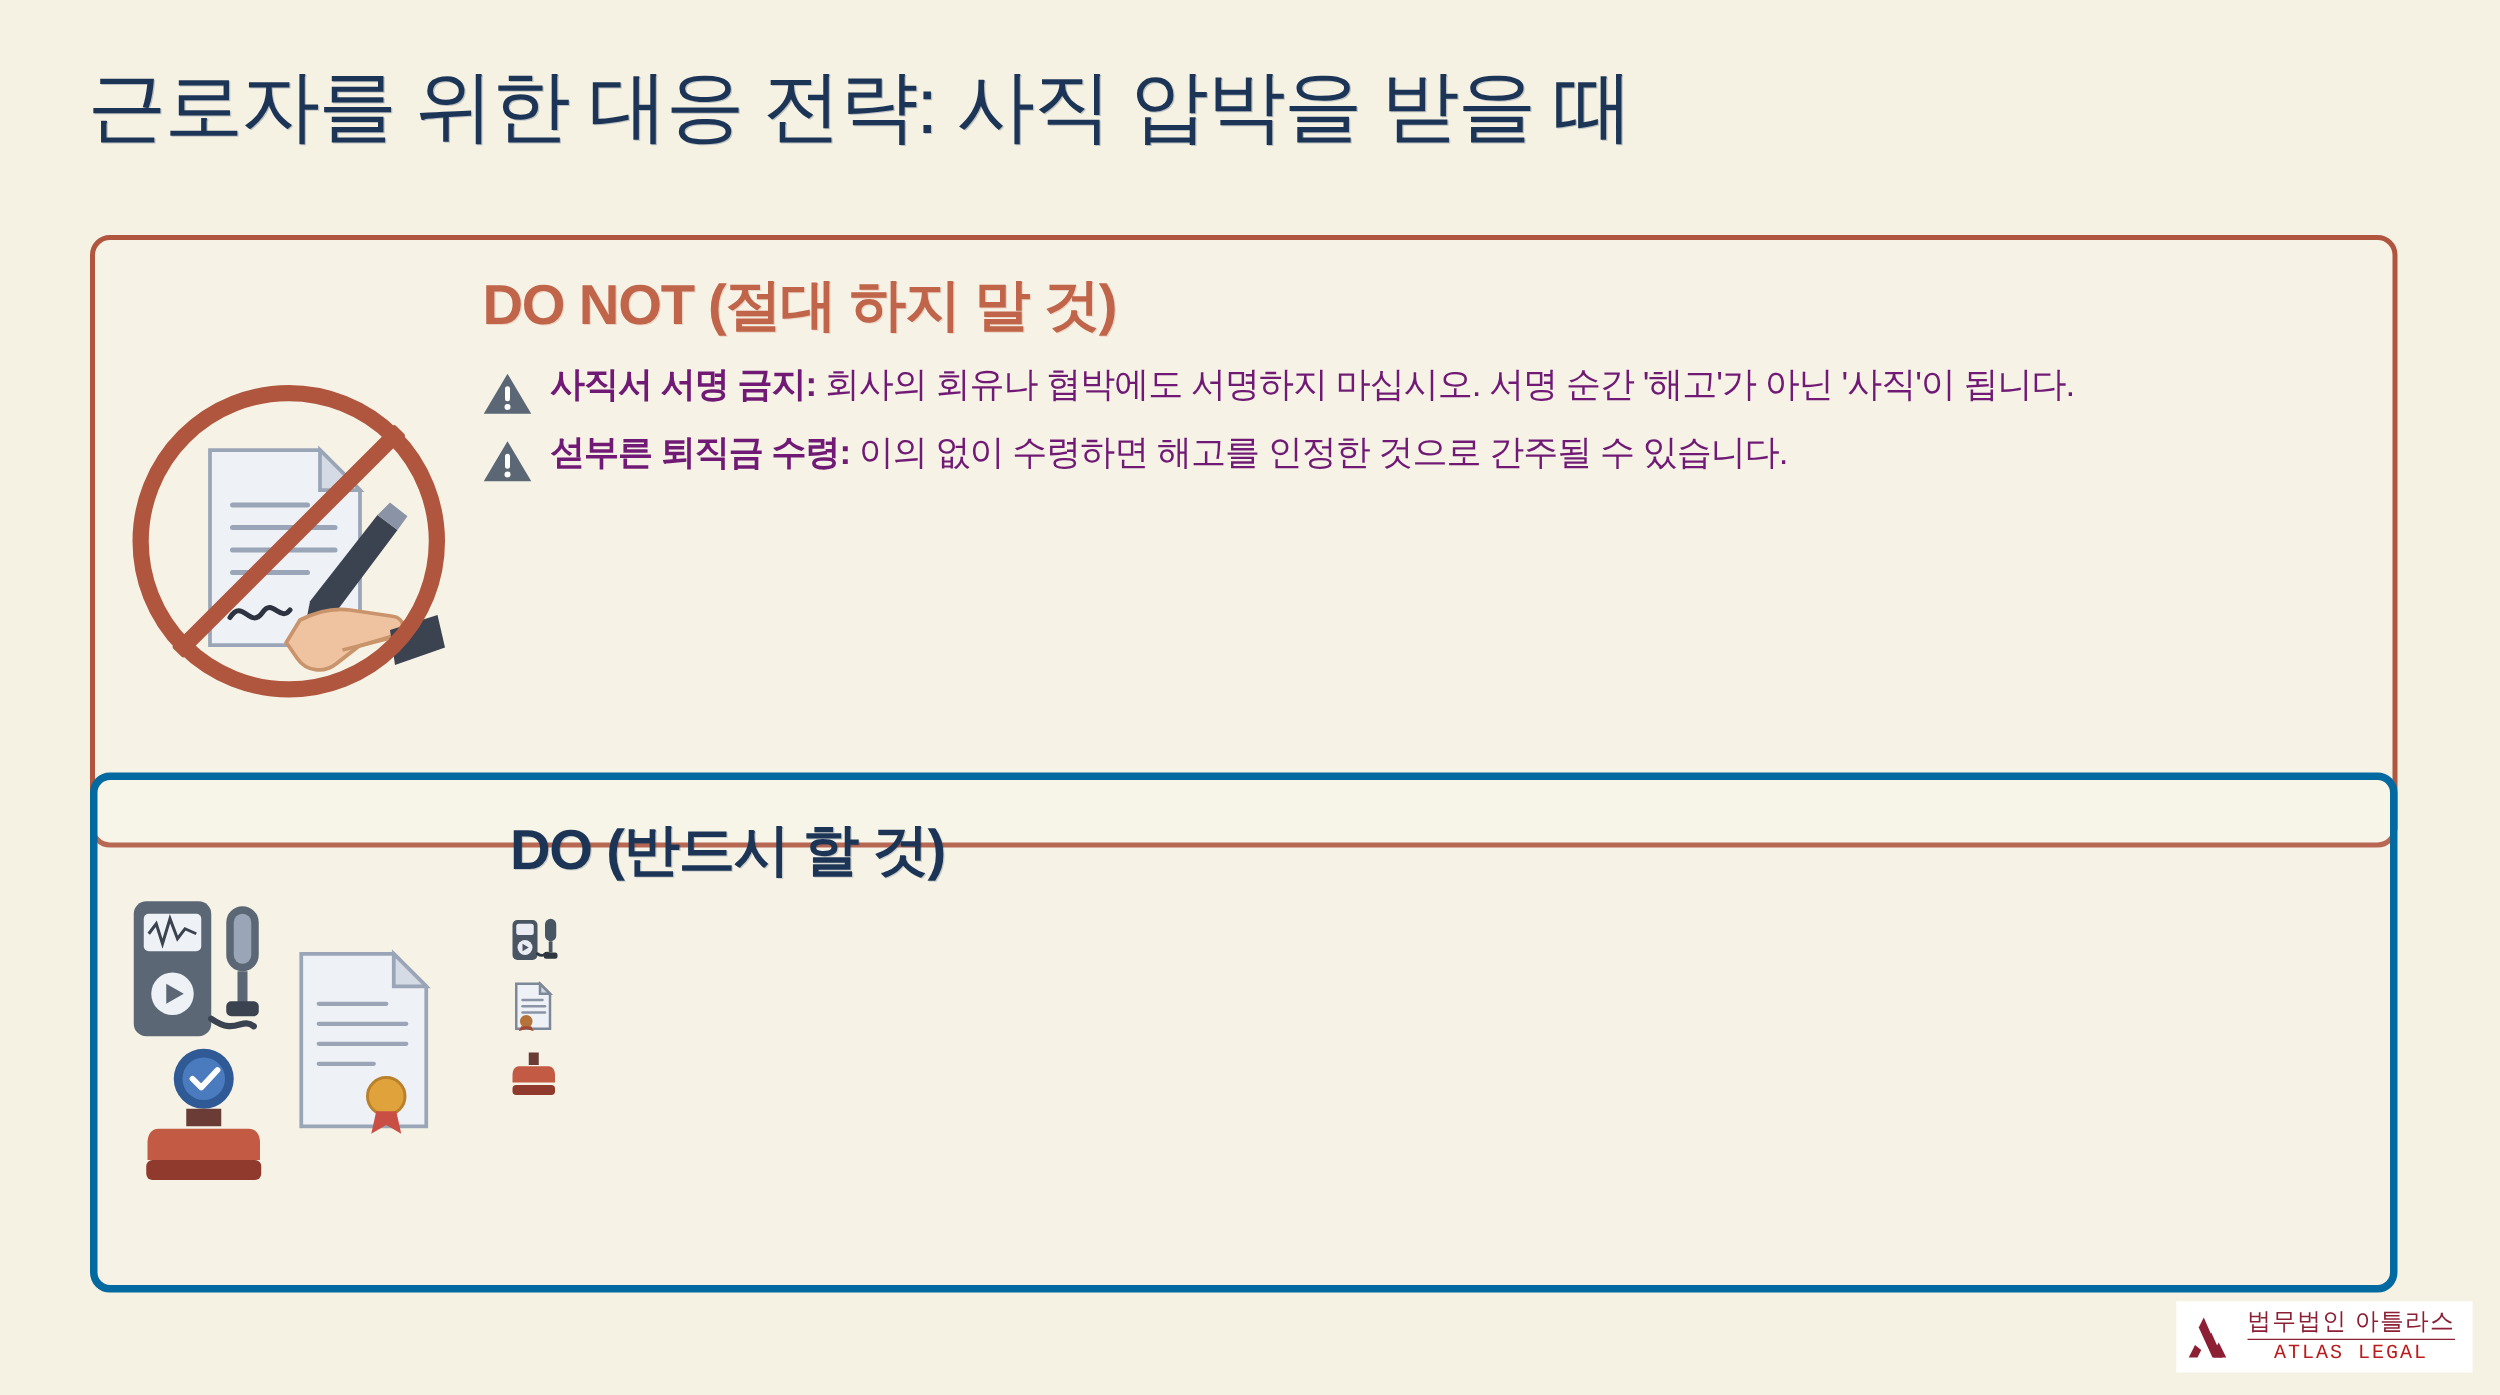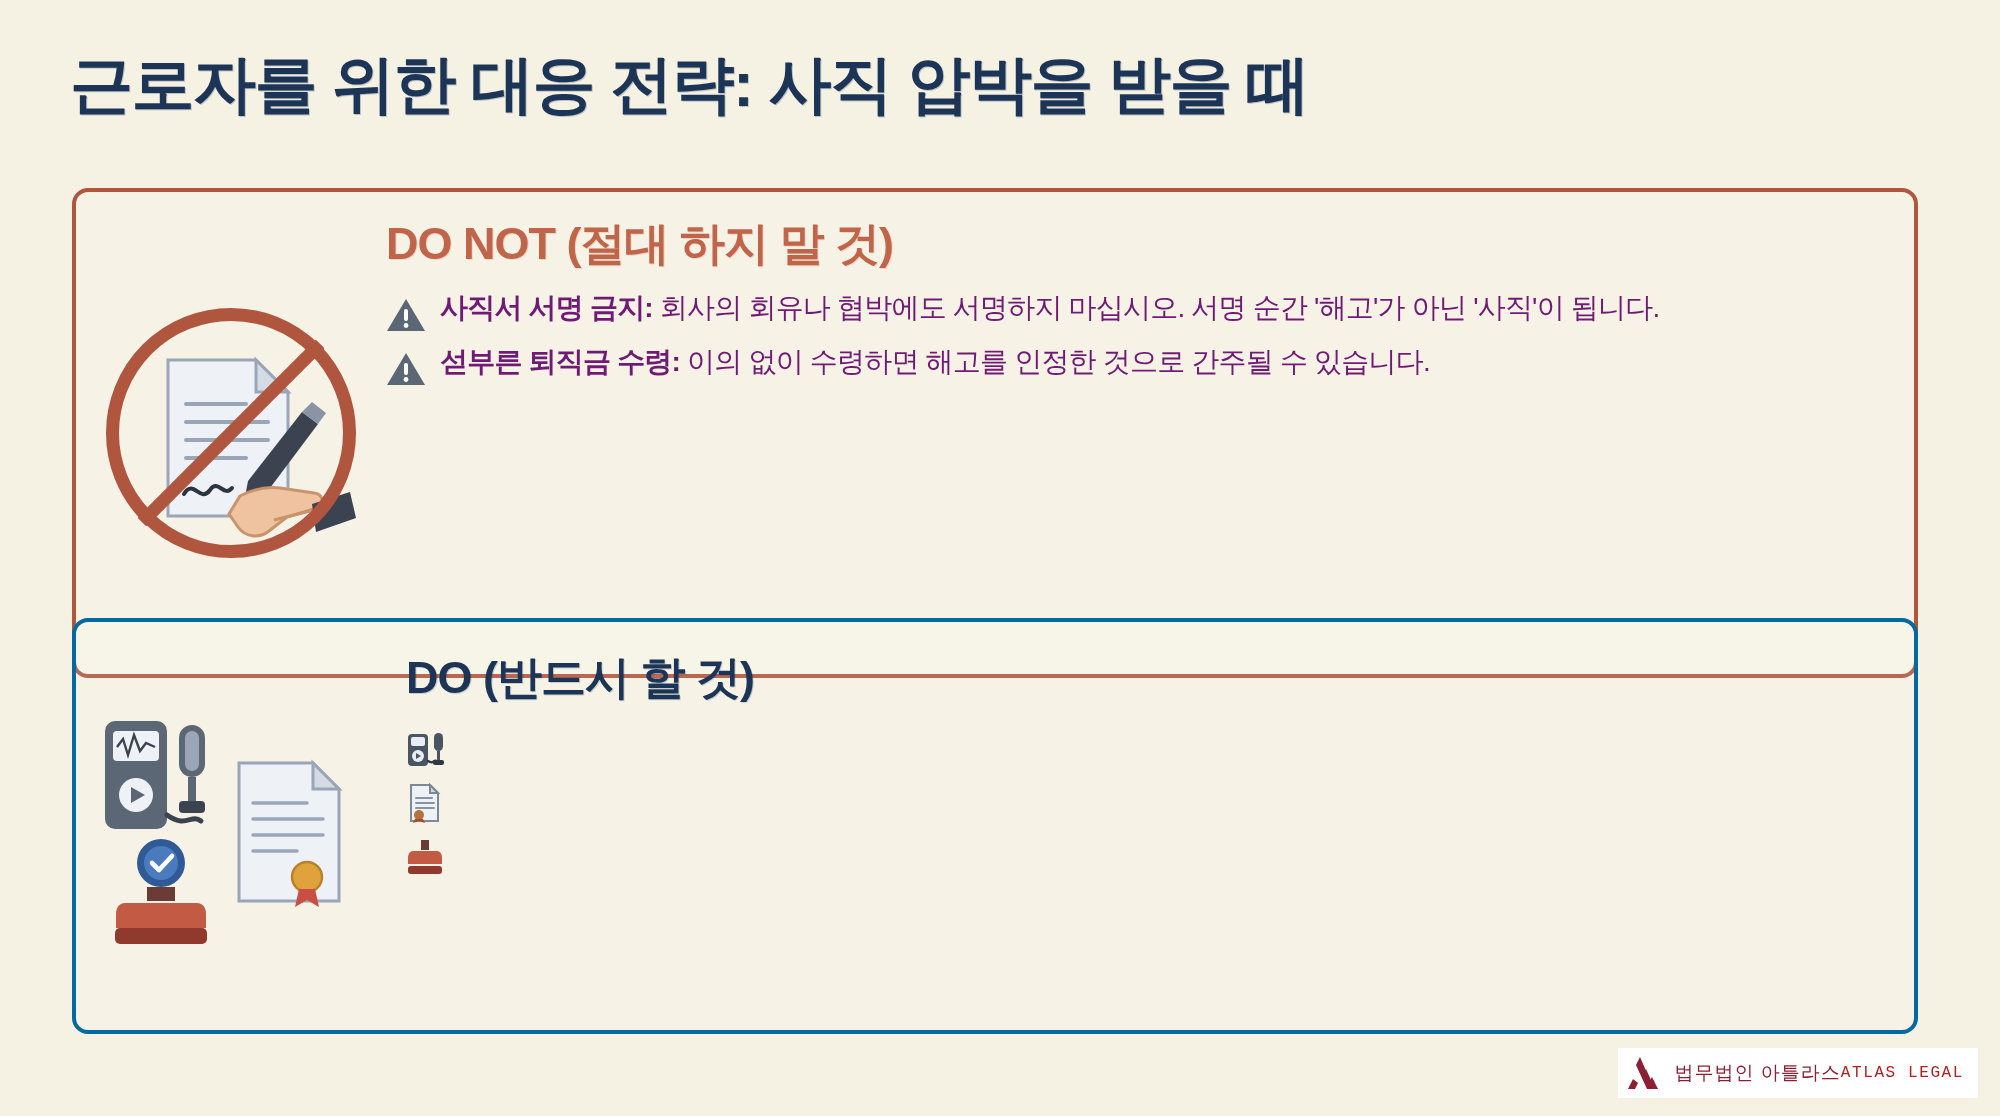--- a/index.html
+++ b/index.html
@@ -9,42 +9,42 @@
     font-family:"Liberation Sans", "DejaVu Sans", sans-serif;
     overflow:hidden;
     position:relative;
   }
 
   
   .page-title{
     position:absolute;
     left:70px; top:42px;
     font-size:63px;
-    font-weight:bold;
+    font-weight:normal;
     color:#1c3557;
     letter-spacing:-1.5px;
     white-space:nowrap;
     text-shadow:1px 1px 0 rgba(28,53,87,.25);
   }
 
   
   .card{
     position:absolute;
     border-radius:16px;
     background:rgba(255,255,255,.10);
   }
   .card-donot{
     left:72px; top:188px;
     width:1846px; height:490px;
     border:4px solid #b0563f;
   }
   .card-do{
     left:72px; top:618px;
     width:1846px; height:416px;
-    border:4px solid #0369a1;
+    border:6px solid #0369a1;
   }
 
   
   .card-inner{
     display:flex;
     width:100%; height:100%;
     align-items:flex-start;
   }
   .art-col{
     flex:0 0 310px;
@@ -116,21 +116,21 @@
   .logo{
     position:absolute;
     right:22px; bottom:18px;
     background:#ffffff;
     padding:7px 14px 7px 8px;
     display:flex;
     align-items:center;
     gap:9px;
   }
   .logo-mark{ width:40px; height:36px; flex:0 0 40px; }
-  .logo-text{ display:flex; flex-direction:row; align-items:center; }
+  .logo-text{ display:flex; flex-direction:column; align-items:center; }
   .logo-kr{
     font-size:19px;
     color:#8c1f33;
     letter-spacing:1px;
     line-height:1.1;
     white-space:nowrap;
   }
   .logo-rule{ width:100%; height:1px; background:#8c1f33; margin:2px 0 1px; }
   .logo-en{
     font-family:Liberation Mono, monospace;

